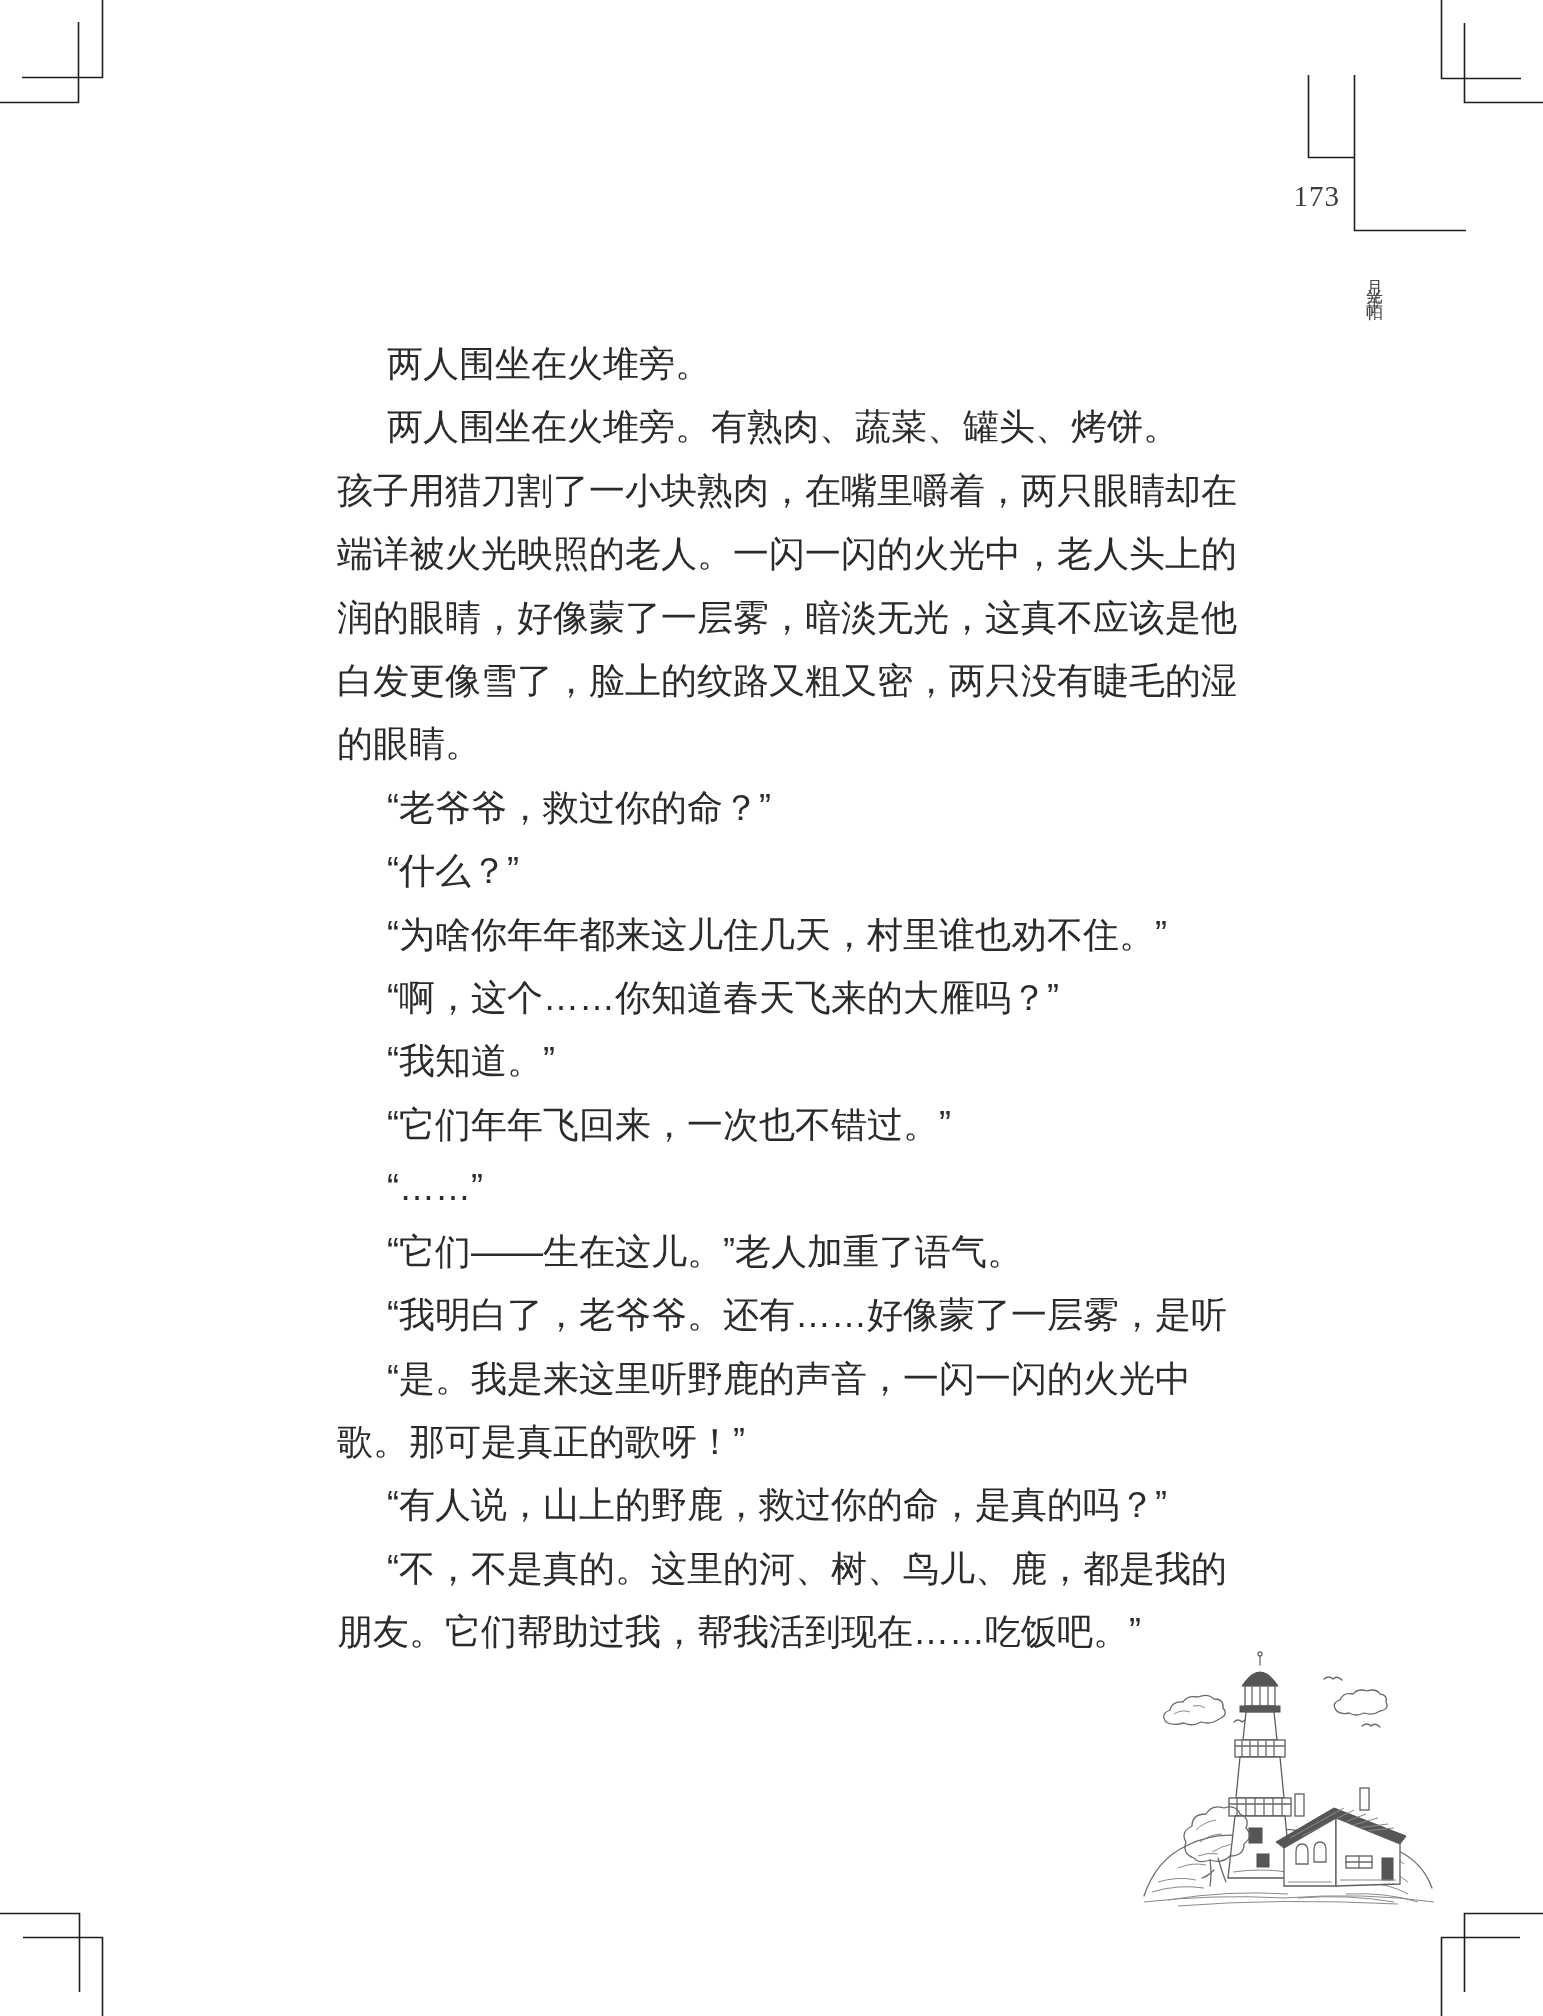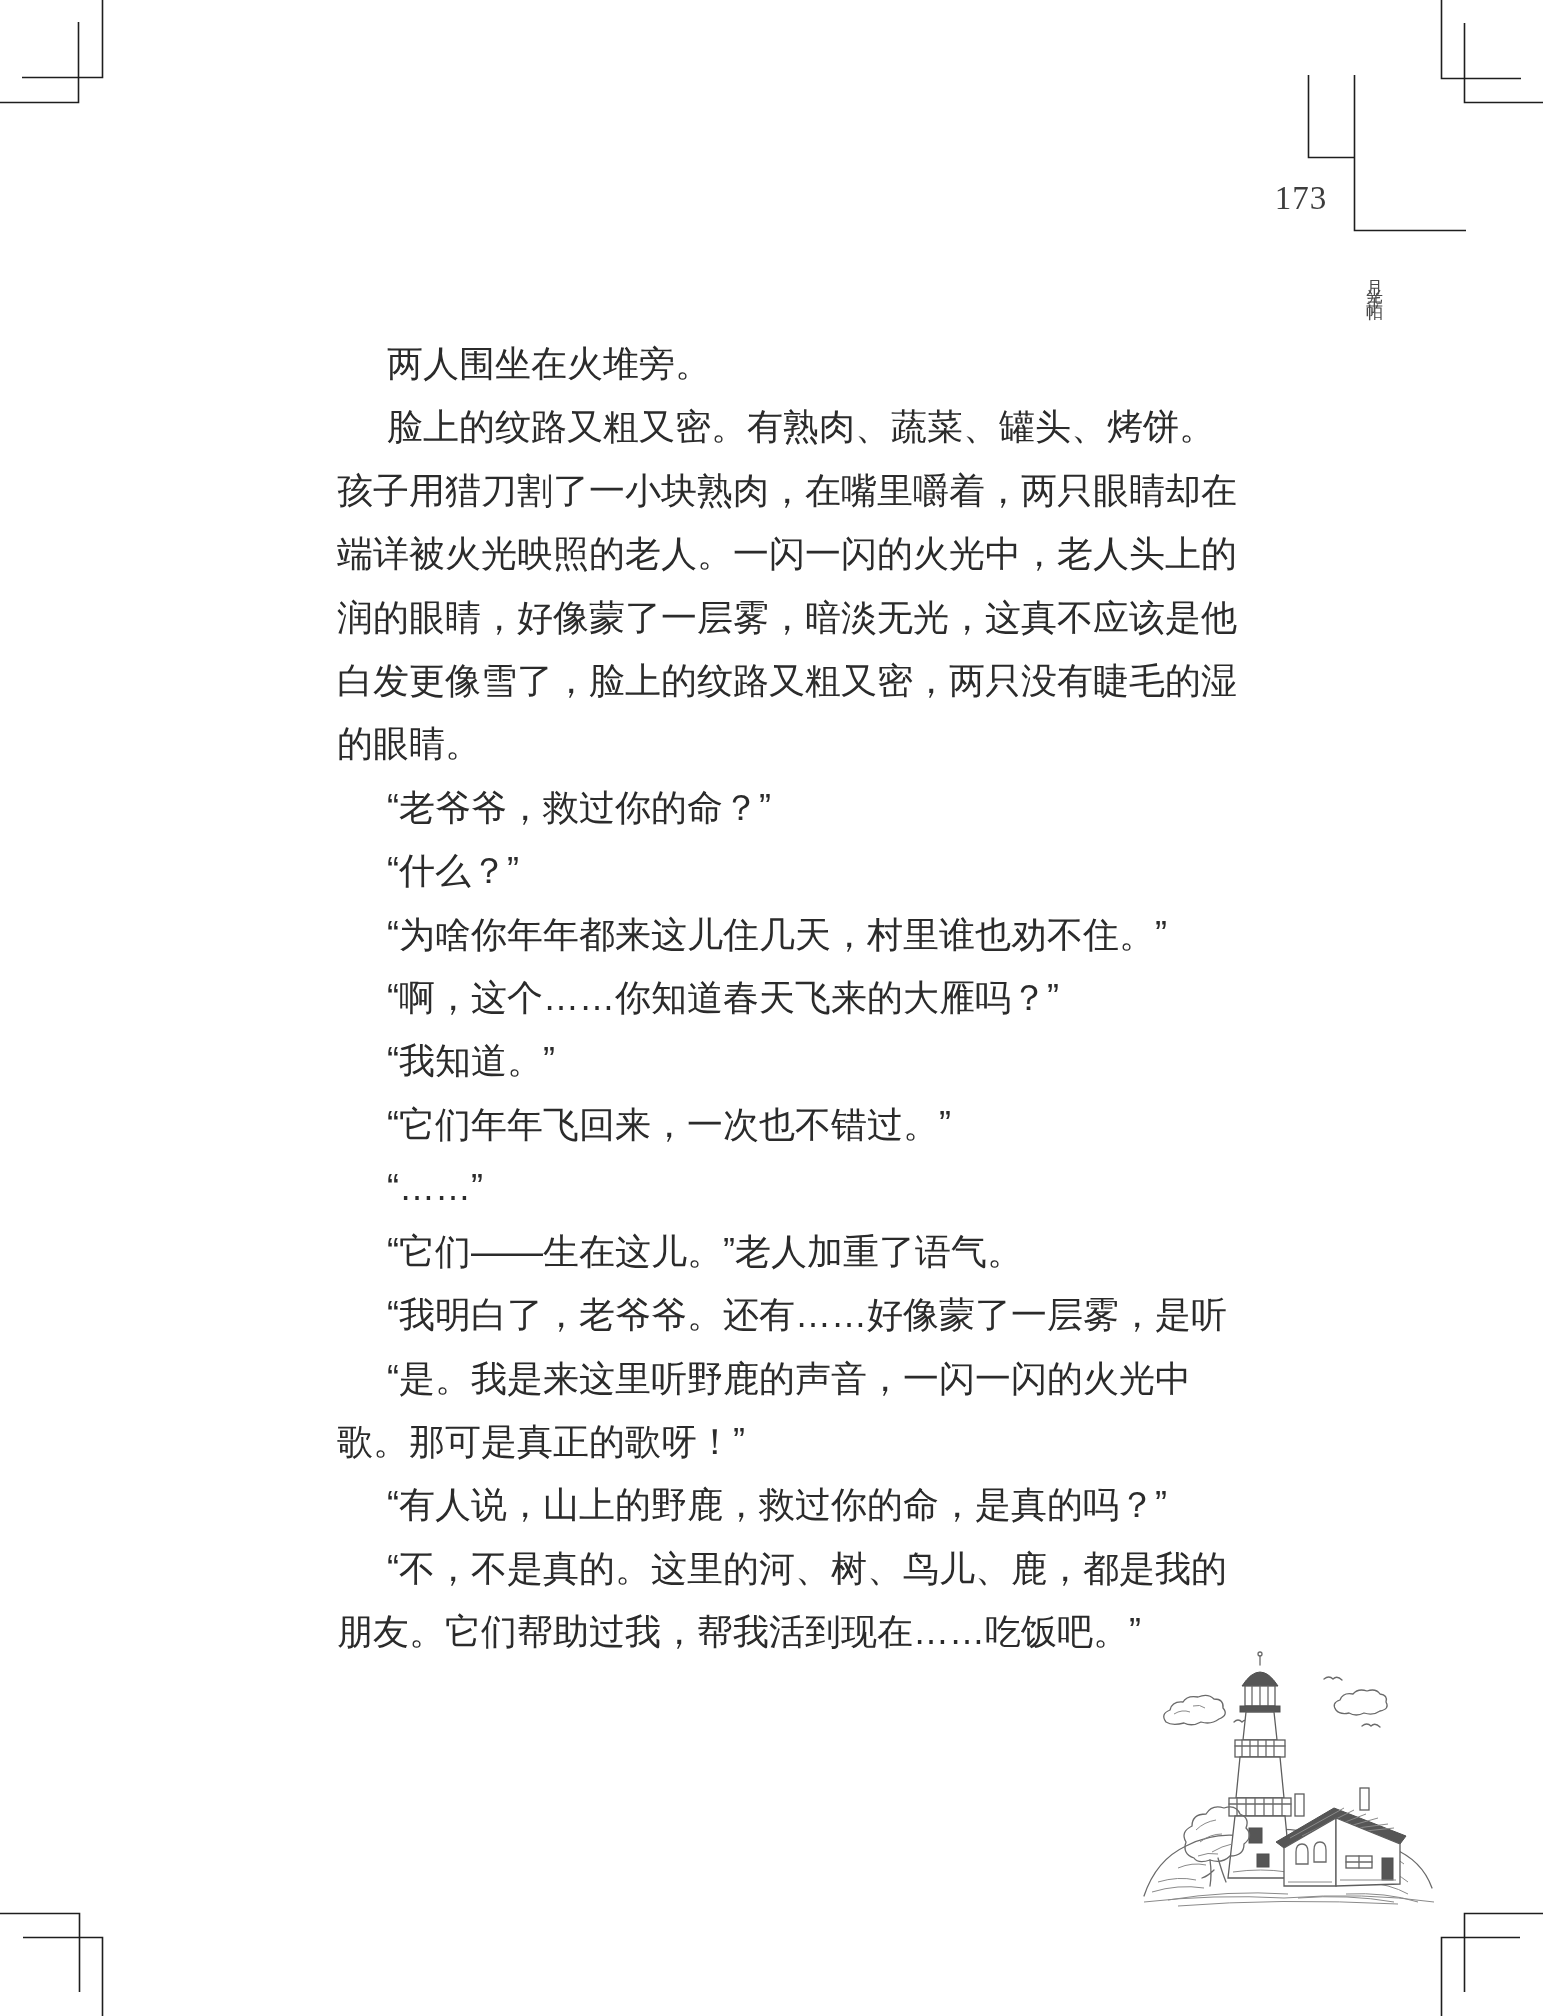--- a/index.html
+++ b/index.html
@@ -7,23 +7,23 @@
     position:relative;
     width:1543px;height:2016px;
     background:#ffffff;
     overflow:hidden;
     font-family:"Liberation Sans","DejaVu Sans",sans-serif;
   }
   .marks{position:absolute;left:0;top:0;width:1543px;height:2016px;}
   .marks path{stroke:#1e1e1e;stroke-width:1.6;fill:none;}
   .page-number{
     position:absolute;left:1262px;top:180px;width:78px;
-    text-align:center;
+    text-align:right;
     font-family:"Liberation Serif","DejaVu Serif",serif;
-    font-size:33px;color:#3d3d3d;letter-spacing:1px;
+    font-size:29px;color:#3d3d3d;letter-spacing:1px;
   }
   .margin-title{
     position:absolute;left:1363px;top:266px;
     writing-mode:vertical-rl;text-orientation:upright;
     font-size:17px;letter-spacing:8px;color:#4a4a4a;
   }
   .text-block{
     position:absolute;left:337px;top:332px;width:930px;
     color:#2b2b2b;
   }
@@ -57,21 +57,21 @@
     <path d="M1308.5,75 V157.5 H1354"></path>
     <path d="M1354.5,75 V230.5 H1466"></path>
   </svg>
 
   <div class="page-number">173</div>
 
   <div class="margin-title">月光手帕</div>
 
   <div class="text-block">
       <div class="line indent">两人围坐在火堆旁。</div>
-      <div class="line indent">脸上的纹路又粗又密。有熟肉、蔬菜、罐头、烤饼。</div>
+      <div class="line indent">两人围坐在火堆旁。有熟肉、蔬菜、罐头、烤饼。</div>
       <div class="line">孩子用猎刀割了一小块熟肉，在嘴里嚼着，两只眼睛却在</div>
       <div class="line">端详被火光映照的老人。一闪一闪的火光中，老人头上的</div>
       <div class="line">润的眼睛，好像蒙了一层雾，暗淡无光，这真不应该是他</div>
       <div class="line">白发更像雪了，脸上的纹路又粗又密，两只没有睫毛的湿</div>
       <div class="line">的眼睛。</div>
       <div class="line indent">“老爷爷，救过你的命？”</div>
       <div class="line indent">“什么？”</div>
       <div class="line indent">“为啥你年年都来这儿住几天，村里谁也劝不住。”</div>
       <div class="line indent">“啊，这个……你知道春天飞来的大雁吗？”</div>
       <div class="line indent">“我知道。”</div>

